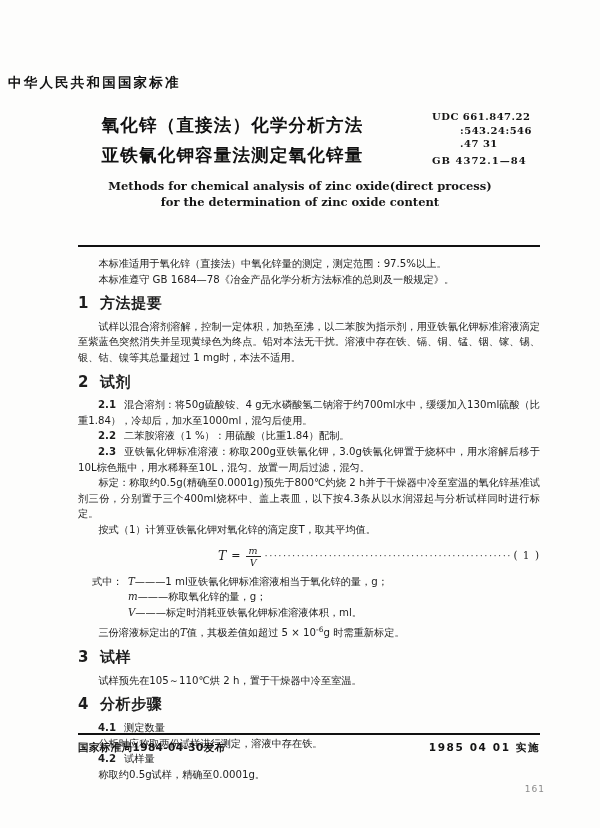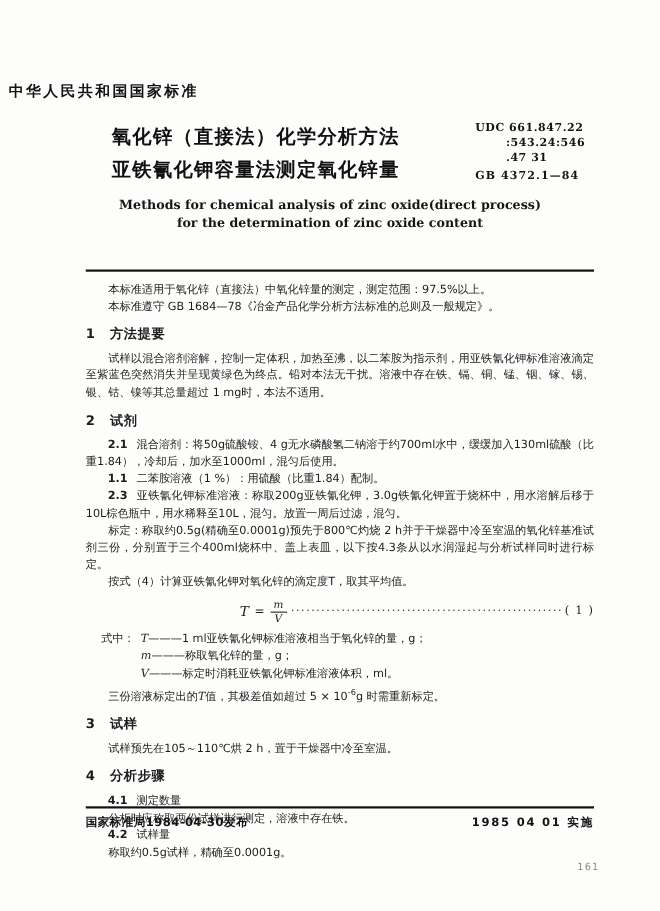--- a/index.html
+++ b/index.html
@@ -107,21 +107,21 @@
   }
   p.para {
     margin: 0;
     text-indent: 2em;
     text-align: justify;
     text-justify: inter-ideograph;
   }
   .sec-head {
     margin: 9px 0 7px 0;
     font-weight: bold;
-    font-size: 12px;
+    font-size: 15px;
     letter-spacing: .6px;
   }
   .sec-head .num {
     display: inline-block;
     width: 22px;
   }
   .sub-num {
     font-weight: bold;
     display: inline-block;
     margin-left: 20px;
@@ -241,27 +241,27 @@
     <p class="para">试样以混合溶剂溶解，控制一定体积，加热至沸，以二苯胺为指示剂，用亚铁氰化钾标准溶液滴定至紫蓝色突然消失并呈现黄绿色为终点。铅对本法无干扰。溶液中存在铁、镉、铜、锰、铟、镓、锡、银、钴、镍等其总量超过 1 mg时，本法不适用。</p>
 
     <div class="sec-head">
       <span class="num">2</span><span>试剂</span>
     </div>
 
     <p class="hang">
       <span class="sub-num">2.1</span><span>混合溶剂：将50g硫酸铵、4 g无水磷酸氢二钠溶于约700ml水中，缓缓加入130ml硫酸（比重1.84），冷却后，加水至1000ml，混匀后使用。</span>
     </p>
     <p class="hang">
-      <span class="sub-num">1.1</span><span>二苯胺溶液（1 %）：用硫酸（比重1.84）配制。</span>
+      <span class="sub-num">2.2</span><span>二苯胺溶液（1 %）：用硫酸（比重1.84）配制。</span>
     </p>
     <p class="hang">
       <span class="sub-num">2.3</span><span>亚铁氰化钾标准溶液：称取200g亚铁氰化钾，3.0g铁氰化钾置于烧杯中，用水溶解后移于10L棕色瓶中，用水稀释至10L，混匀。放置一周后过滤，混匀。</span>
     </p>
     <p class="hang indent2">标定：称取约0.5g(精确至0.0001g)预先于800℃灼烧 2 h并于干燥器中冷至室温的氧化锌基准试剂三份，分别置于三个400ml烧杯中、盖上表皿，以下按4.3条从以水润湿起与分析试样同时进行标定。</p>
-    <p class="hang indent2">按式（4）计算亚铁氰化钾对氧化锌的滴定度T，取其平均值。</p>
+    <p class="hang indent2">按式（1）计算亚铁氰化钾对氧化锌的滴定度T，取其平均值。</p>
 
     <div class="formula-row">
       <span class="formula-spacer"></span>
       <span class="formula-core">
         <span class="fT">T</span>
         <span class="feq">=</span>
         <span class="frac">
           <span class="numr" style="display:block">m</span>
           <span class="denm" style="display:block">V</span>
         </span>

